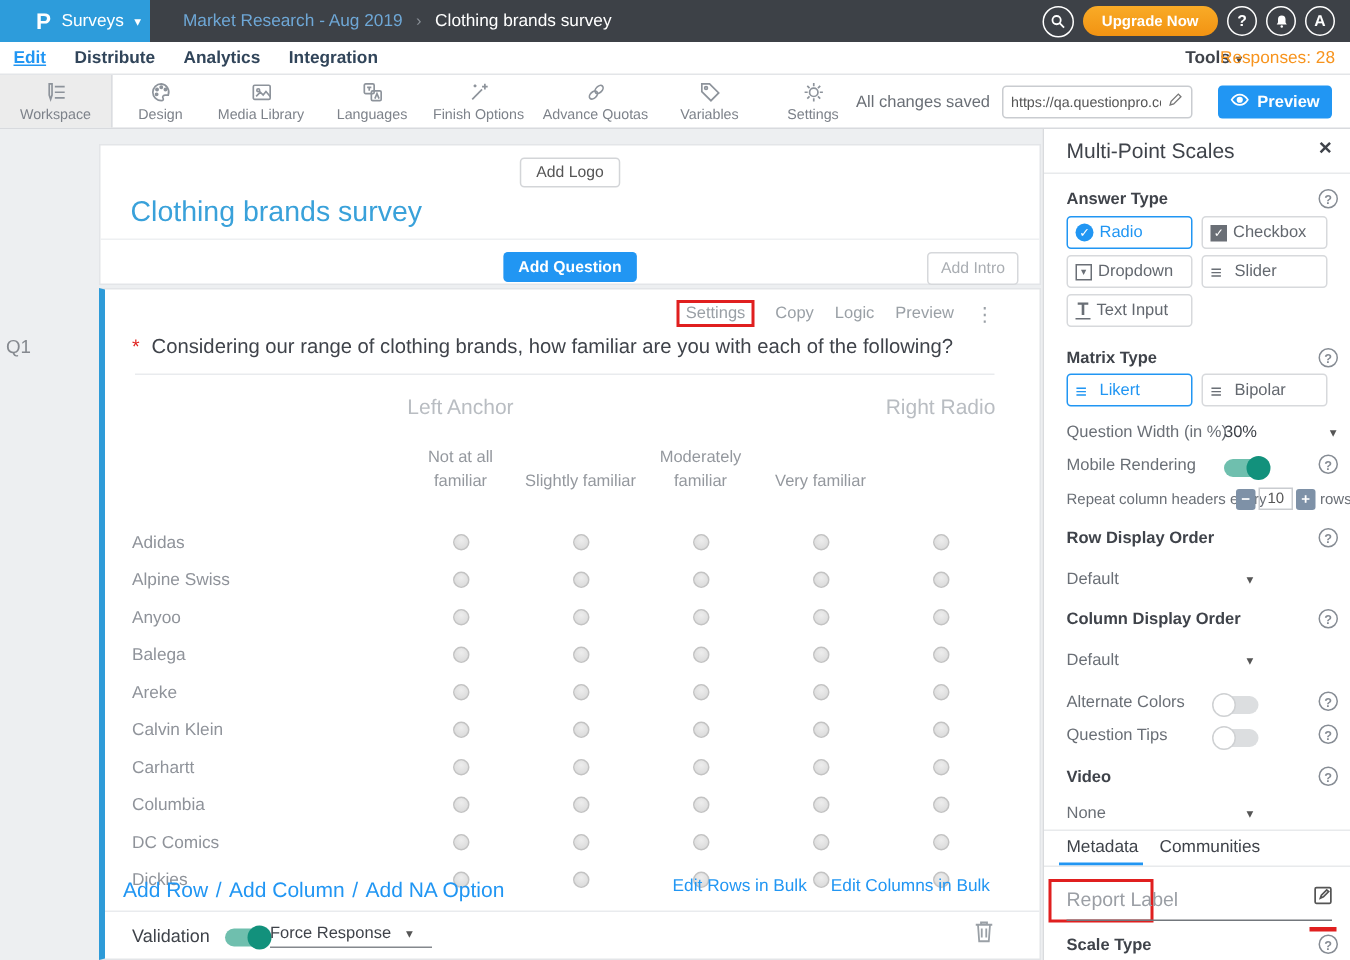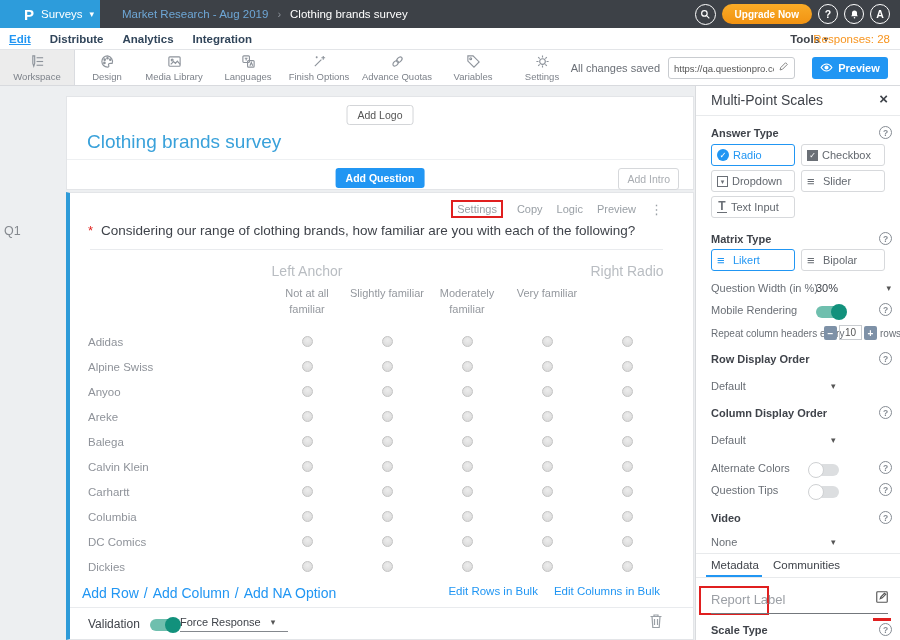--- a/index.html
+++ b/index.html
@@ -58,21 +58,21 @@
   .qline{position:absolute;left:18px;top:30px;display:flex;gap:8px;align-items:baseline}
   .req{color:#e0231f;font-size:13px}
   .qtext{font-size:13.5px;color:#3f434a}
   .qdiv{position:absolute;left:20px;right:30px;top:56px;height:1px;background:#e9ebee}
   .matrix{position:absolute;left:18px;top:70px;right:26px}
   .m-row{display:flex;align-items:center;height:25px}
   .m-rowlabel{width:179px;font-size:11.5px;color:#8f939a;white-space:nowrap}
   .m-cell{width:80px;display:flex;justify-content:center}
   .m-anchors{height:16px}
   .anchor{font-size:14px;color:#b9bdc2;text-align:center}
-  .m-heads{display:flex;align-items:flex-start;min-height:44px;margin-top:6px;margin-bottom:0}
+  .m-heads{display:flex;align-items:flex-end;min-height:44px;margin-top:6px;margin-bottom:20px}
   .m-colhead{font-size:11px;line-height:16px;color:#94989e;text-align:center;display:block}
   .radio{width:11px;height:11px;border-radius:50%;background:radial-gradient(circle at 50% 35%,#ededed,#d7d7d7);border:1px solid #c3c3c3;cursor:pointer}
   .qlinks{position:absolute;left:12px;top:392px;display:flex;gap:5px;font-size:14px;color:#2196f3}
   .qlinks span{cursor:pointer}
   .bulk{position:absolute;right:33px;top:392px;display:flex;gap:16px;font-size:11.5px;color:#2196f3}
   .bulk span{cursor:pointer}
   .qdiv2{position:absolute;left:0;right:0;top:414px;height:1px;background:#e9ebee}
   .vallabel{position:absolute;left:18px;top:424px;font-size:12px;color:#3f434a}
   .valtoggle{left:80px;top:426px}
   .forcedd{position:absolute;left:110px;top:423px;width:108px;border-bottom:1px solid #84888d;padding-bottom:3px;display:flex;align-items:center;gap:10px;font-size:11px;color:#3f434a;cursor:pointer}
@@ -341,39 +341,39 @@
             <span class="radio"></span>
           </div>
           <div class="m-cell">
             <span class="radio"></span>
           </div>
           <div class="m-cell">
             <span class="radio"></span>
           </div>
         </div>
         <div class="m-row">
+          <div class="m-rowlabel">Balega</div>
+          <div class="m-cell">
+            <span class="radio"></span>
+          </div>
+          <div class="m-cell">
+            <span class="radio"></span>
+          </div>
+          <div class="m-cell">
+            <span class="radio"></span>
+          </div>
+          <div class="m-cell">
+            <span class="radio"></span>
+          </div>
+          <div class="m-cell">
+            <span class="radio"></span>
+          </div>
+        </div>
+        <div class="m-row">
           <div class="m-rowlabel">Areke</div>
-          <div class="m-cell">
-            <span class="radio"></span>
-          </div>
-          <div class="m-cell">
-            <span class="radio"></span>
-          </div>
-          <div class="m-cell">
-            <span class="radio"></span>
-          </div>
-          <div class="m-cell">
-            <span class="radio"></span>
-          </div>
-          <div class="m-cell">
-            <span class="radio"></span>
-          </div>
-        </div>
-        <div class="m-row">
-          <div class="m-rowlabel">Balega</div>
           <div class="m-cell">
             <span class="radio"></span>
           </div>
           <div class="m-cell">
             <span class="radio"></span>
           </div>
           <div class="m-cell">
             <span class="radio"></span>
           </div>
           <div class="m-cell">

